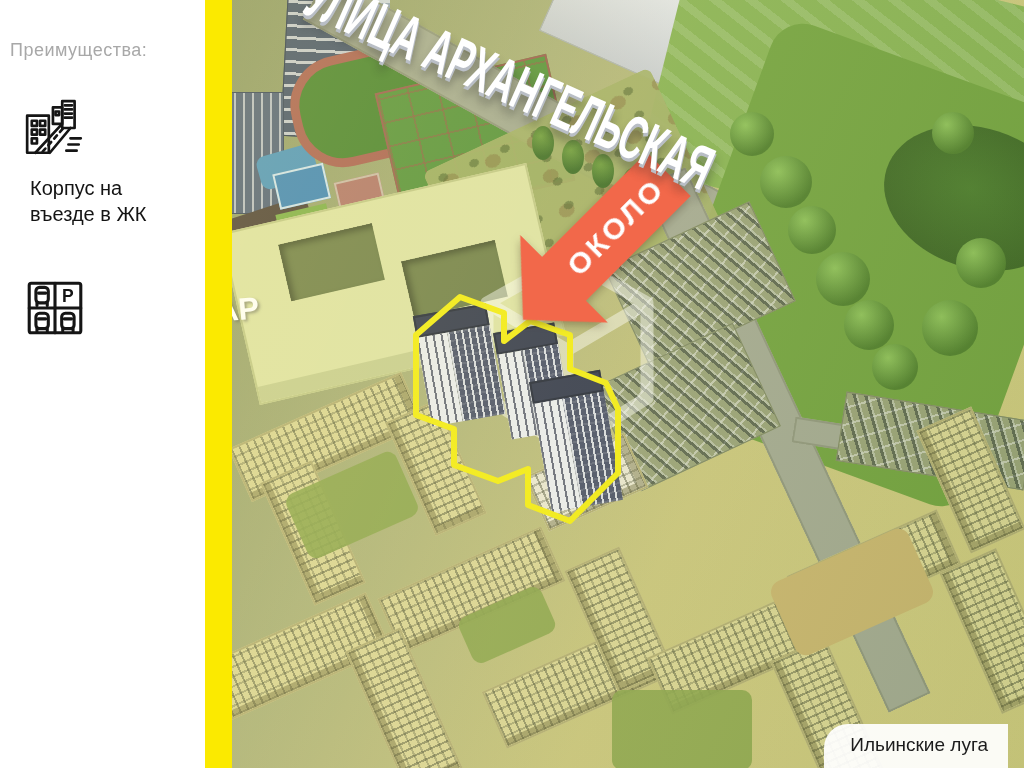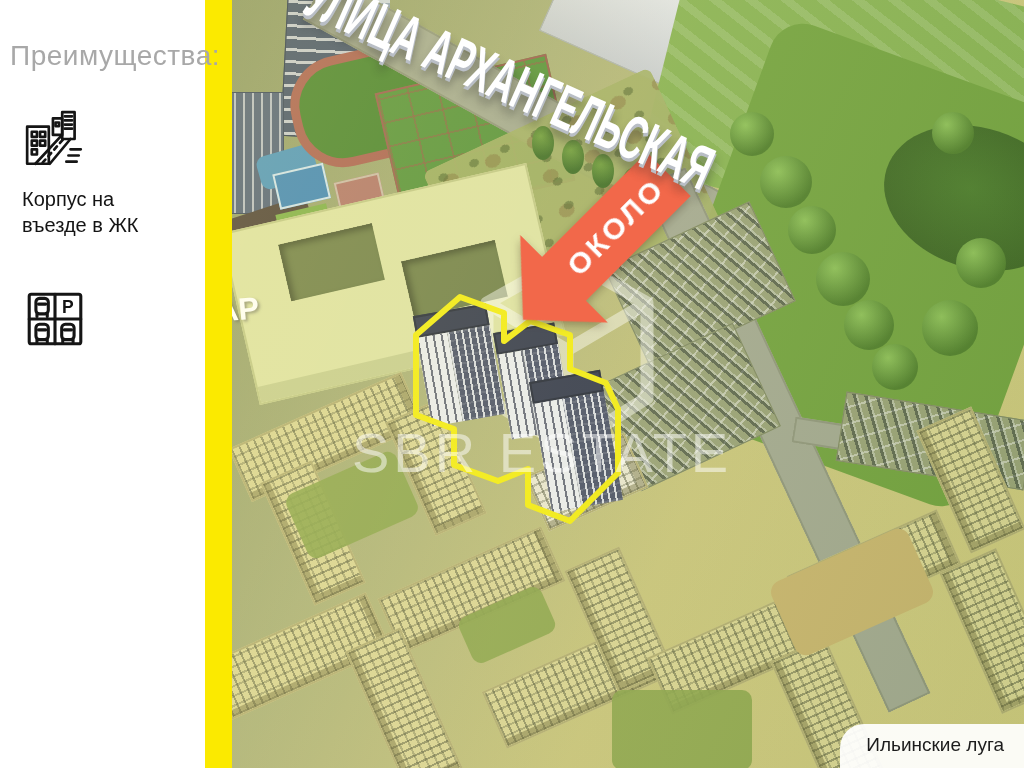--- a/index.html
+++ b/index.html
@@ -3,24 +3,24 @@
 <meta charset="utf-8">
 <style>
   html,body{margin:0;padding:0;background:#222;}
   .stage{position:relative;width:1024px;height:768px;overflow:hidden;background:#fff;
          font-family:"Liberation Sans",sans-serif;}
   .abs{position:absolute;}
 
   
   .sidebar{position:absolute;left:0;top:0;width:205px;height:768px;background:#ffffff;
            box-sizing:border-box;padding:40px 10px 0 10px;z-index:60;}
-  .sb-title{color:#a8a8a8;font-size:28px;font-weight:400;letter-spacing:.5px;margin:0 0 34px 0;}
+  .sb-title{color:#a8a8a8;font-size:18px;font-weight:400;letter-spacing:.5px;margin:0 0 34px 0;}
   .adv-item{margin-bottom:46px;}
   .adv-icon{width:66px;height:66px;margin:0 0 14px 12px;display:block;}
-  .adv-label{font-size:20px;line-height:1.32;color:#141414;white-space:pre-line;margin-left:12px;}
+  .adv-label{font-size:20px;line-height:1.32;color:#141414;white-space:pre-line;margin-left:20px;}
   .stripe{position:absolute;left:205px;top:0;width:27px;height:768px;z-index:59;}
 
   
   .map{position:absolute;left:232px;top:0;width:792px;height:768px;overflow:hidden;
        background:linear-gradient(115deg,#8a9565 0%,#aaaf78 30%,#c9c47c 60%,#cfc87e 100%);}
   .tree{border-radius:50%;background:radial-gradient(circle at 35% 30%,#8cbe58,#4e7c2b 72%);}
   .blk{background-color:#d9d393;
        background-image:repeating-linear-gradient(90deg,rgba(70,75,50,.45) 0 2px,transparent 2px 8px),
                         repeating-linear-gradient(0deg,rgba(70,75,50,.3) 0 2px,transparent 2px 9px);
        border:2px solid #b2ac72;box-shadow:inset -7px -7px 0 rgba(105,100,55,.45);}
@@ -58,21 +58,21 @@
                 font-size:58px;font-weight:700;color:#ffffff;
                 transform:rotate(24deg) scaleX(.60) scaleY(1.06);transform-origin:left top;
                 text-shadow:3px 3px 0 #b9bec6,6px 8px 12px rgba(40,40,40,.45);}
   .street-clip{position:absolute;left:-16px;top:292px;z-index:16;font-size:31px;font-weight:700;
                color:#fff;transform:rotate(-5deg);text-shadow:2px 2px 3px rgba(80,80,80,.5);}
   .wm-text{position:absolute;left:120px;top:420px;z-index:46;font-size:56px;font-weight:400;
            letter-spacing:4px;color:rgba(255,255,255,.5);}
   .wm-logo{position:absolute;left:240px;top:248px;width:190px;height:212px;z-index:15;opacity:.45;}
   .cast{position:absolute;inset:0;z-index:40;pointer-events:none;
         background:linear-gradient(115deg,rgba(255,245,150,.22) 0%,rgba(255,250,180,.10) 45%,rgba(90,140,60,.10) 100%);}
-  .area-label{position:absolute;right:0;bottom:0;height:42px;z-index:50;
+  .area-label{position:absolute;right:16px;bottom:0;height:42px;z-index:50;
               display:flex;align-items:center;padding:0 20px 2px 26px;
               background:rgba(255,255,255,.93);border-radius:24px 0 0 0;
               font-size:19px;color:#1c1c1c;}
 </style>
 </head>
 <body>
 
 <div class="stage">
 
   <div class="sidebar">
@@ -229,19 +229,18 @@
     <div class="arrow">
       <div class="arrow-shaft" style="background:#f2684a;">
         <span class="arrow-label">ОКОЛО</span>
       </div>
       <div class="arrow-head" style="border-top-color: rgb(242, 104, 74);"></div>
     </div>
 
     <div class="street-label">УЛИЦА АРХАНГЕЛЬСКАЯ</div>
 
     <div class="cast"></div>
-    <div class="wm-text">SBR ESTATE</div>
 
     <div class="area-label">
       <span>Ильинские луга</span>
     </div>
   </div>
 </div>
 
 </body></html>

